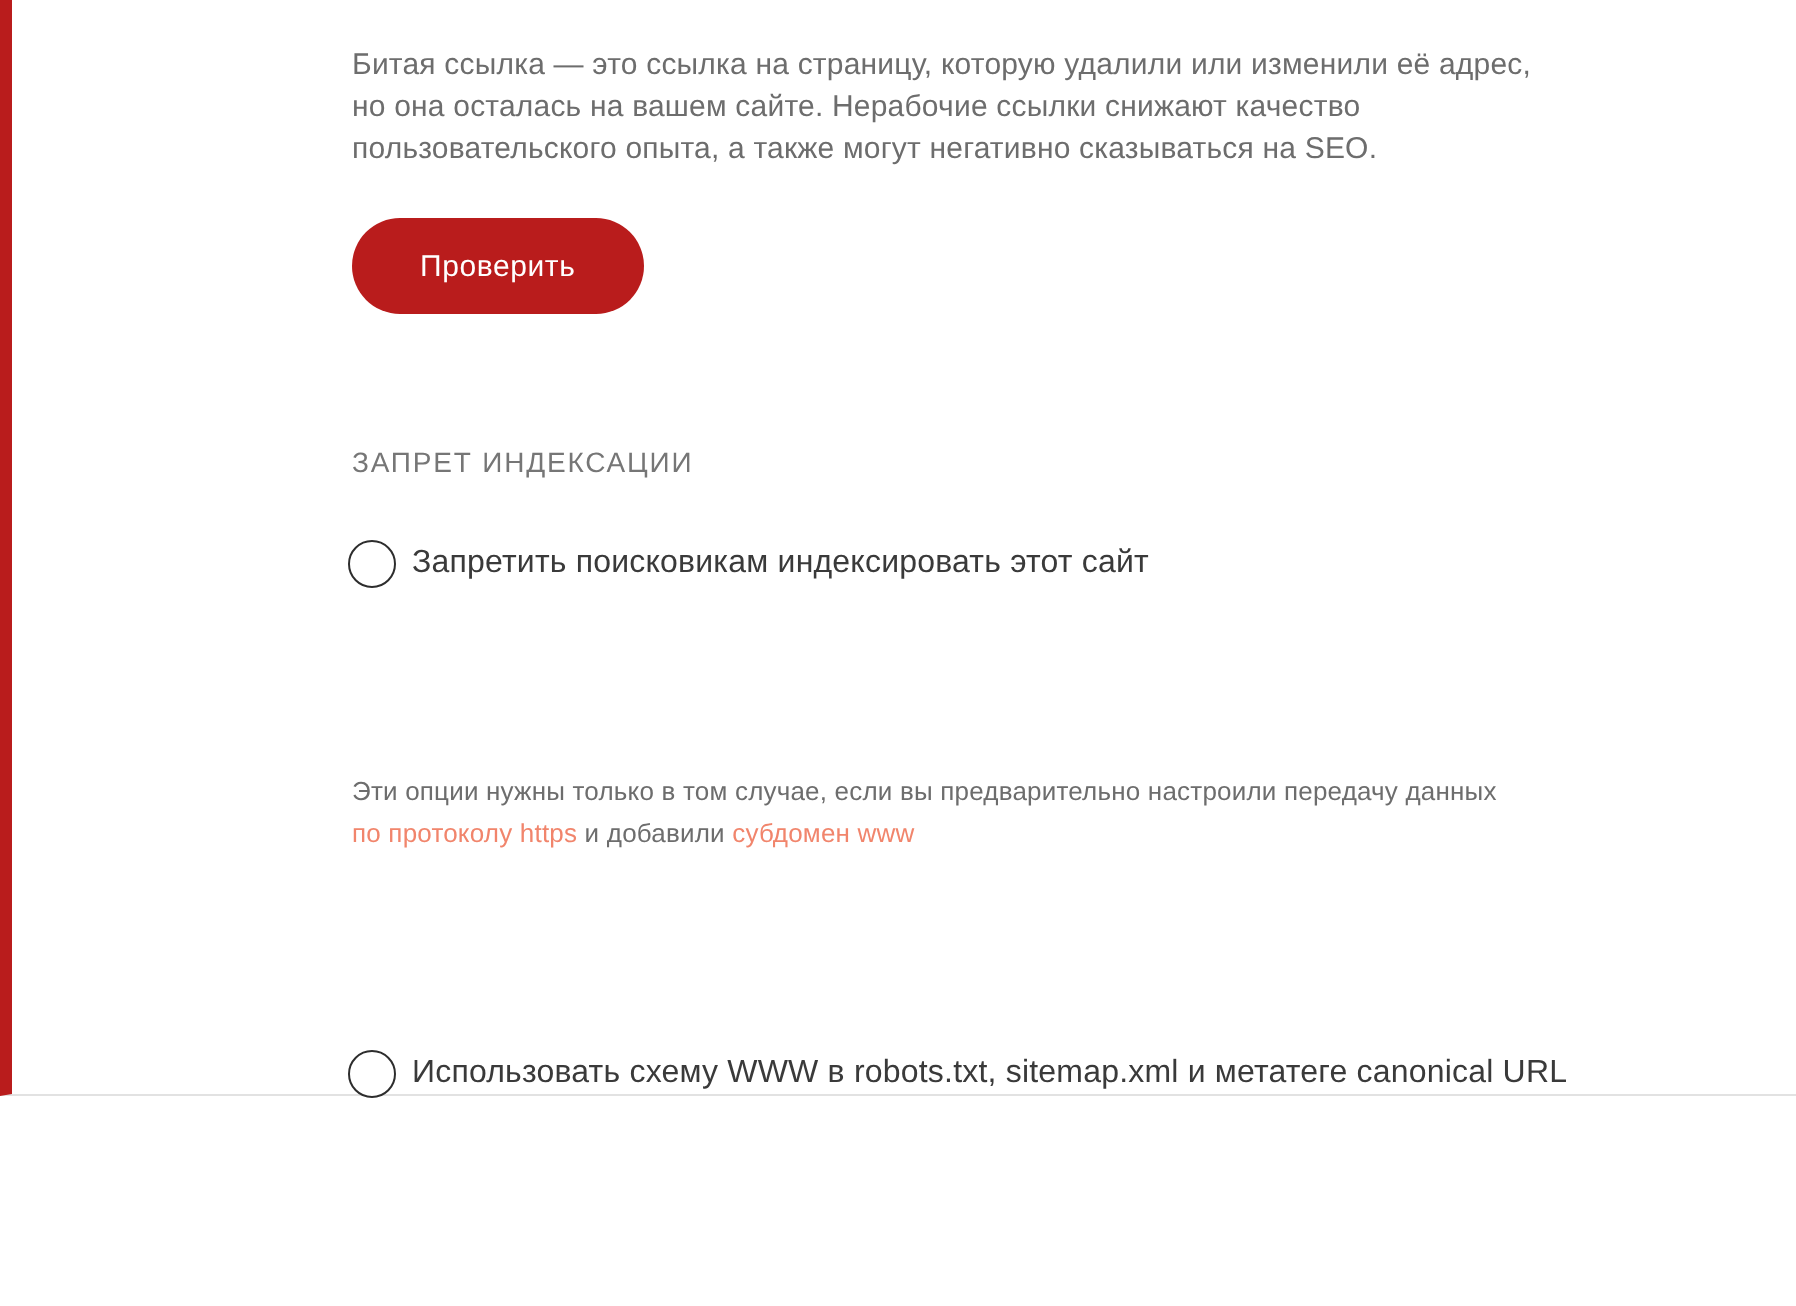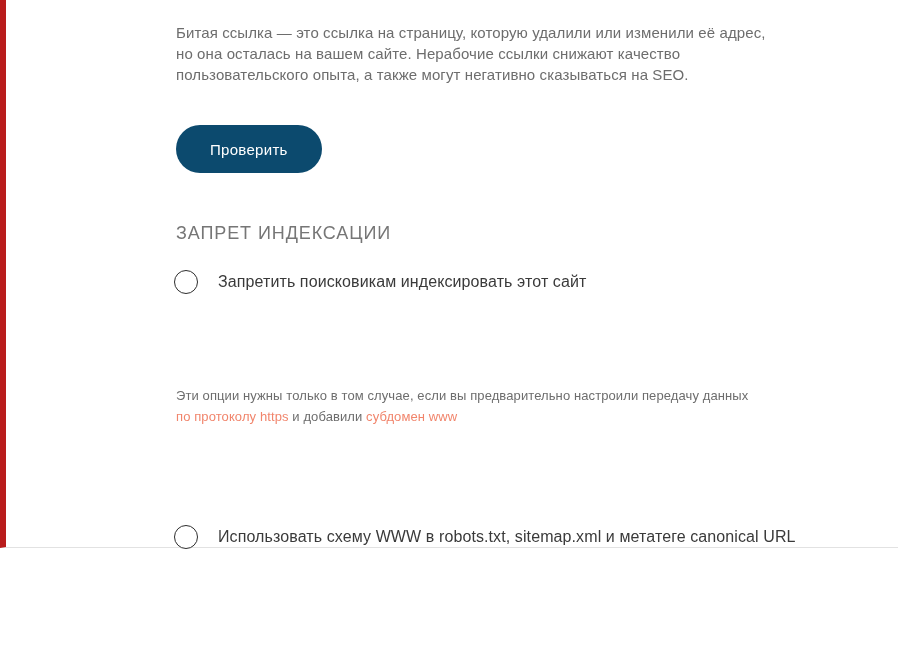--- a/index.html
+++ b/index.html
@@ -22,40 +22,40 @@
     width: 596px;
     font-size: 15px;
     line-height: 21px;
     color: #6d6d6d;
     letter-spacing: 0.1px;
   }
 
   .check-btn {
     position: absolute;
     left: 170px;
-    top: 125px;
+    top: 109px;
     height: 48px;
     padding: 0 34px;
     border: none;
     border-radius: 24px;
-    background: #0c4a6e;
+    background: #b91c1c;
     color: #ffffff;
     font-family: "Liberation Sans", sans-serif;
     font-size: 15px;
     letter-spacing: 0.3px;
     cursor: pointer;
     display: flex;
     align-items: center;
     justify-content: center;
   }
 
   .section-title {
     position: absolute;
     left: 170px;
-    font-size: 18px;
+    font-size: 14px;
     letter-spacing: 0.9px;
     color: #767676;
     text-transform: uppercase;
   }
   .title-indexing { top: 223px; }
   .title-meta { top: 347px; }
 
   .meta-desc {
     position: absolute;
     left: 170px;
@@ -70,21 +70,21 @@
     color: #f1856c;
     text-decoration: none;
     cursor: pointer;
   }
 
   .option-row {
     position: absolute;
     left: 168px;
     display: flex;
     align-items: center;
-    gap: 20px;
+    gap: 8px;
     cursor: pointer;
   }
   .row-noindex { top: 270px; }
   .row-https  { top: 466px; }
   .row-www    { top: 525px; }
 
   .circle {
     width: 24px;
     height: 24px;
     border-radius: 50%;

